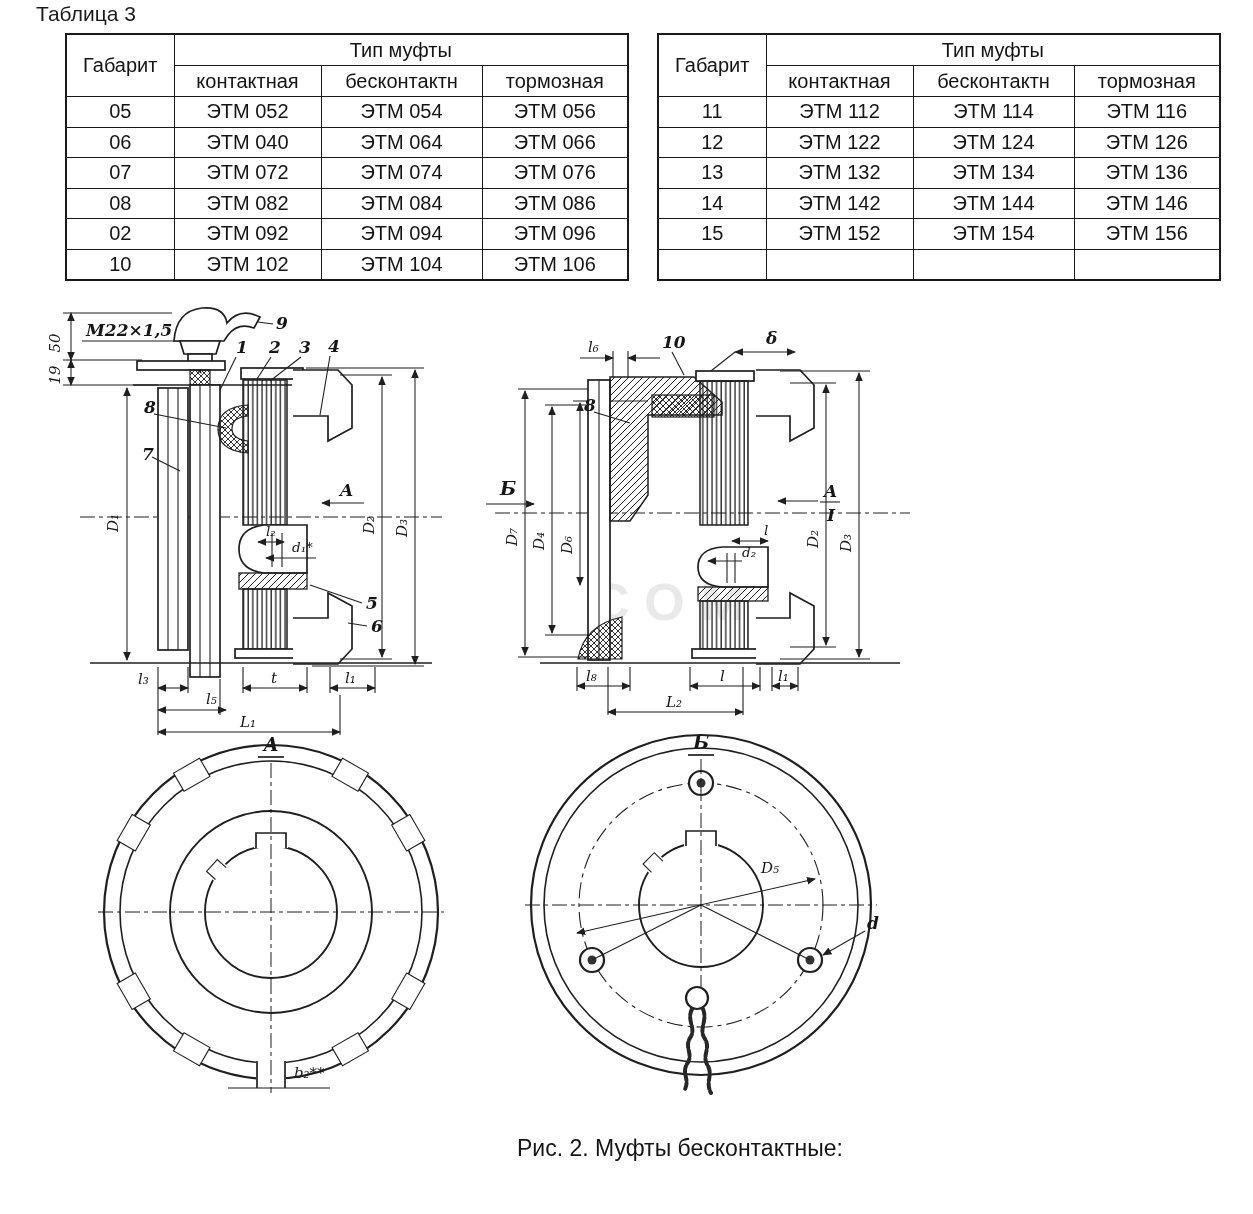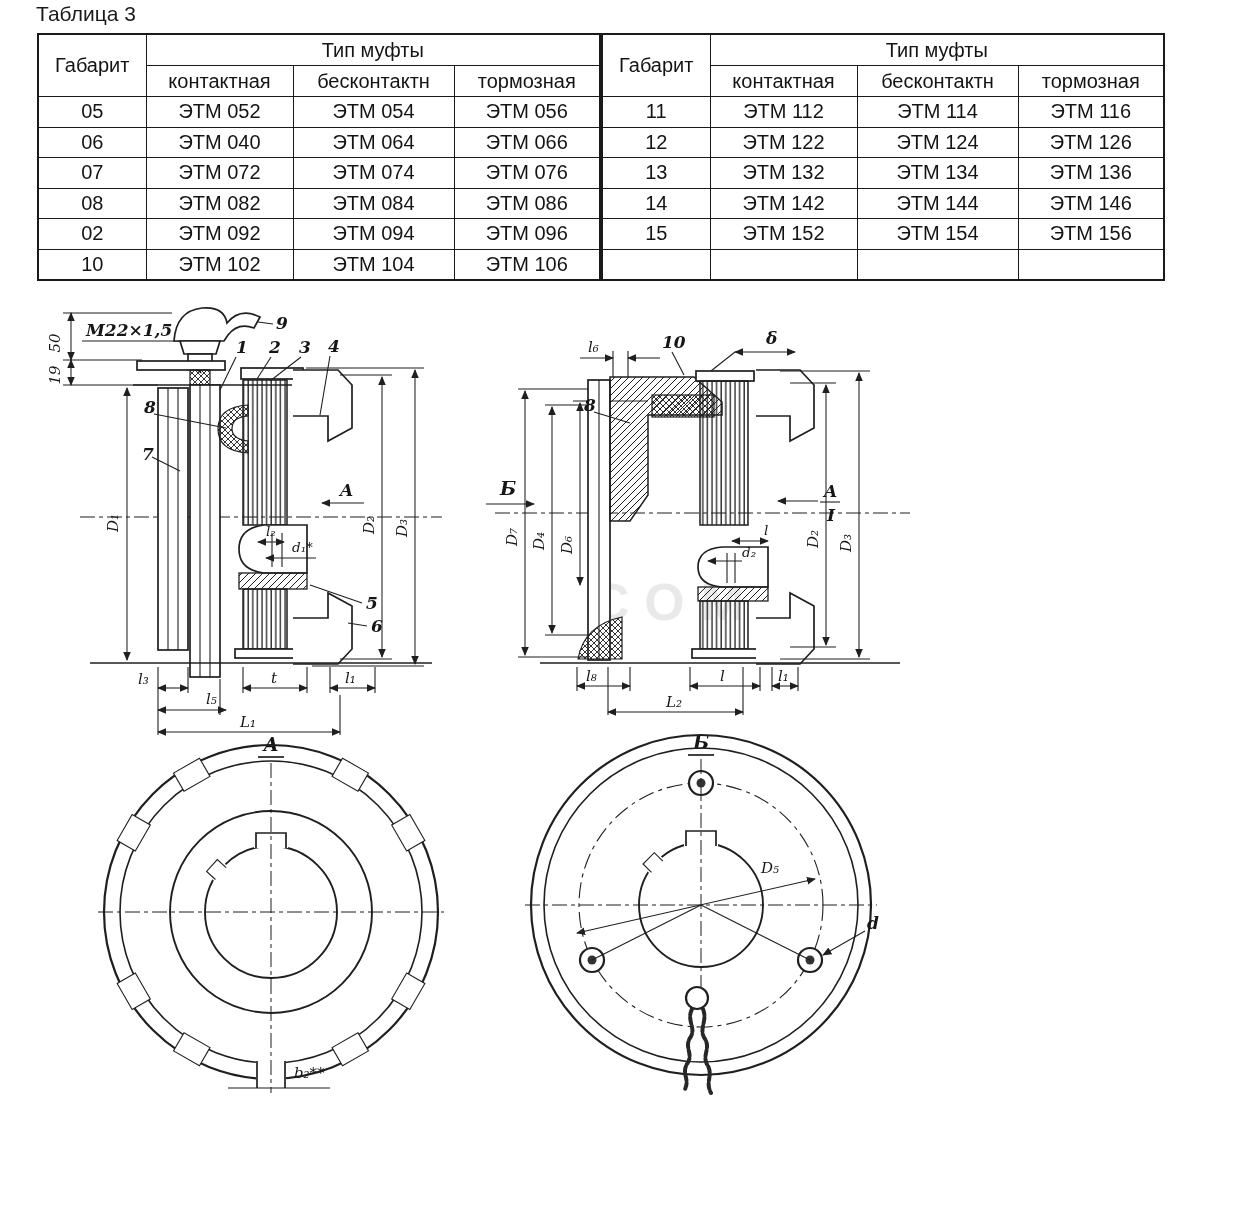--- a/index.html
+++ b/index.html
@@ -1,20 +1,20 @@
 <!DOCTYPE html>
 <html><head>
 <meta charset="utf-8">
 <style>
   html,body{margin:0;padding:0;background:#fff;}
   .page{position:relative;width:1253px;height:1214px;background:#fff;
         font-family:"Liberation Sans",sans-serif;color:#111;overflow:hidden;}
   .tbl-title{position:absolute;left:36px;top:2px;font-size:21px;color:#1a1a1a;}
   .tbl-wrap{position:absolute;left:37px;top:33px;display:flex;}
-  table.spec{border-collapse:collapse;border:2.5px solid #1a1a1a;table-layout:fixed;}
+  table.spec{border-collapse:collapse;border:2.5px solid #1a1a1a;table-layout:fixed;margin-left:28px;}
   table.spec th,table.spec td{border:1.5px solid #1a1a1a;font-weight:normal;
         font-size:20px;text-align:center;padding:0 4px;white-space:nowrap;color:#141414;}
   table.spec th{height:30px;}
   table.spec td{height:29.5px;}
   .w-gab{width:108px}.w-c1{width:147px}.w-c2{width:161px}.w-c3{width:146px}
   svg{position:absolute;overflow:visible;}
   svg .ln{stroke:#1f1f1f;stroke-width:1.7;fill:none;}
   svg .thin{stroke:#1f1f1f;stroke-width:1.1;fill:none;}
   svg .dim{stroke:#1f1f1f;stroke-width:1.05;fill:none;}
   svg .cl{stroke:#1f1f1f;stroke-width:1;fill:none;stroke-dasharray:15 4 4 4;}
@@ -522,15 +522,16 @@
       <path d="M177,274 C171,286 182,293 175,303 C169,313 179,319 172,329 C166,339 176,345 169,356" fill="none" stroke="#272727" stroke-width="4" stroke-linecap="round" stroke-dasharray="6 2.5"></path>
       <path d="M188,274 C193,286 183,294 190,304 C196,314 186,321 193,331 C198,341 190,347 196,358" fill="none" stroke="#272727" stroke-width="4" stroke-linecap="round" stroke-dasharray="6 2.5"></path>
     </g>
     <g>
       <line x1="186" y1="24" x2="186" y2="252" class="cl"></line>
       <line x1="10" y1="170" x2="362" y2="170" class="cl"></line>
     </g>
   </svg>
 
   <div class="caption cap2">
+    <div>Рис. 2. Муфты бесконтактные:</div>
   </div>
 
 </div>
 
 </body></html>

